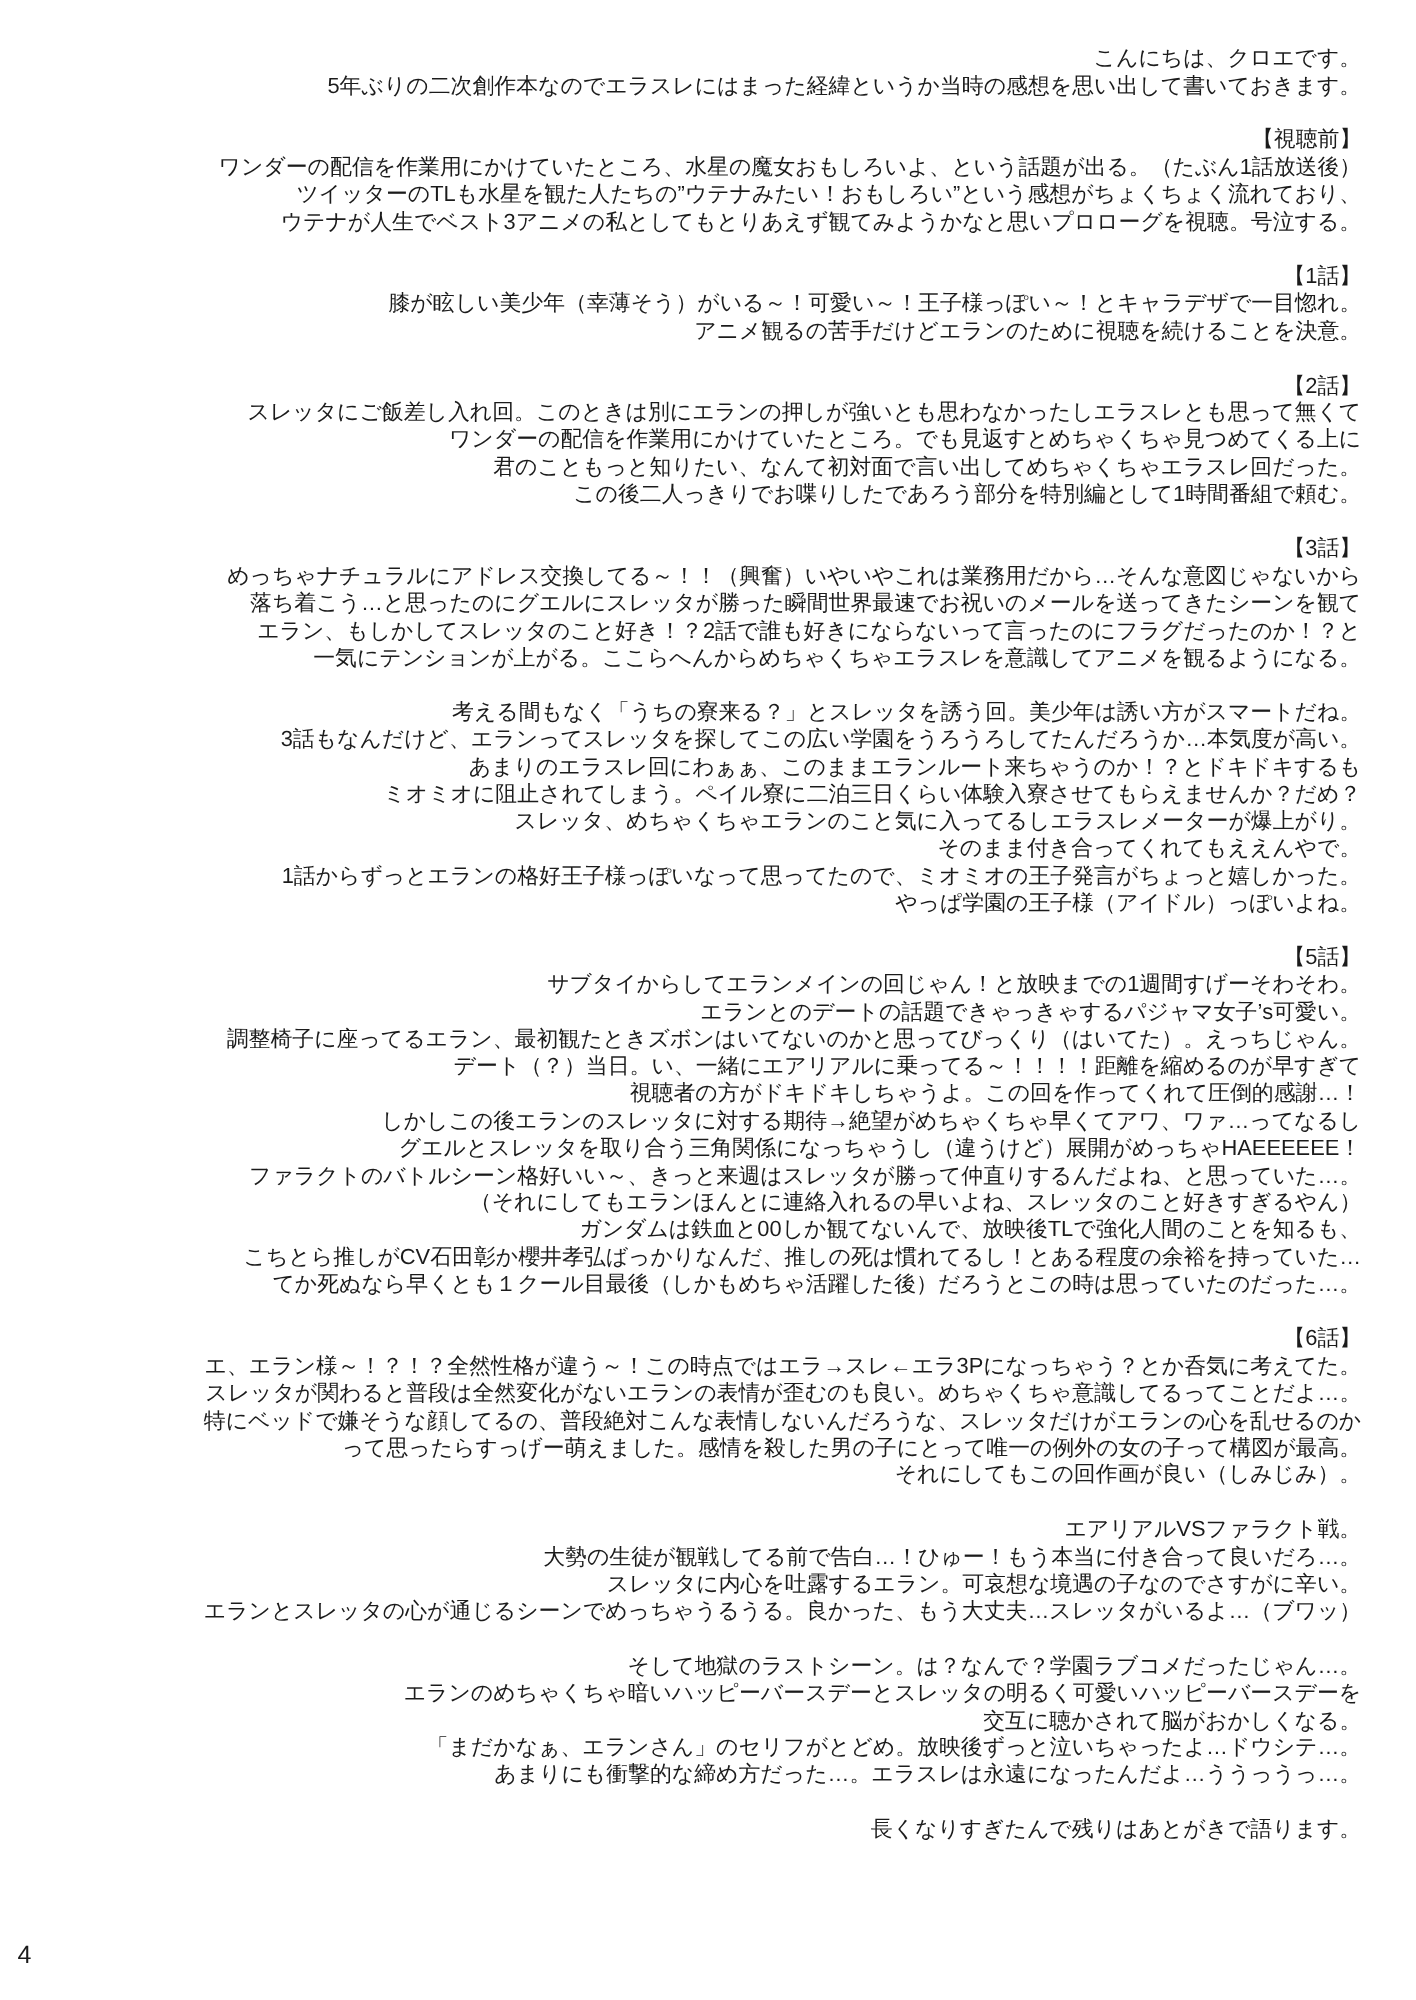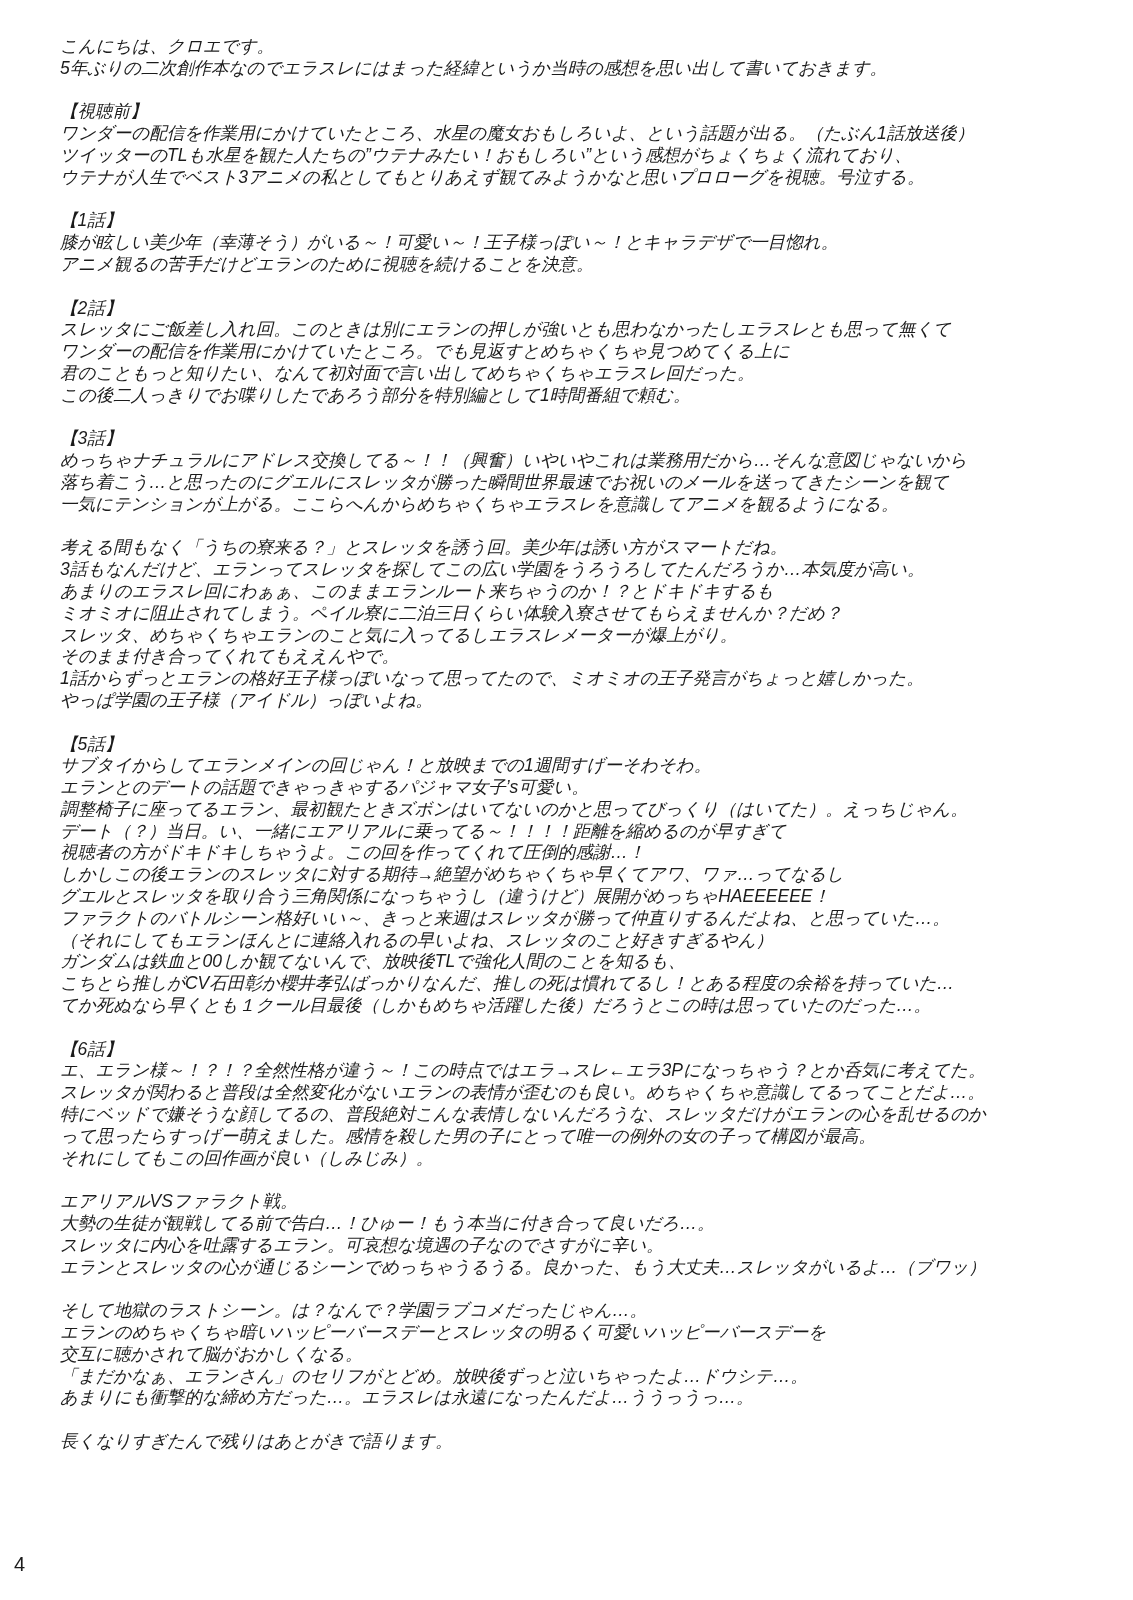--- a/index.html
+++ b/index.html
@@ -11,23 +11,23 @@
     width: 1133px;
     height: 1600px;
     position: relative;
     font-family: "Liberation Sans", sans-serif;
     color: #1b1b1b;
     overflow: hidden;
   }
   .page {
     position: absolute;
     top: 36px;
-    left: 60px;
+    left: 76px;
     right: 44px;
-    font-style: italic;
+    text-align: right;
   }
   .text-line, .section-header, .blank-line {
     font-size: 17.5px;
     line-height: 21.8px;
     height: 21.8px;
     white-space: nowrap;
     letter-spacing: 0px;
   }
   .blank-line { height: 21.8px; }
   .page-number {
@@ -57,20 +57,21 @@
     <div class="blank-line"></div>
     <div class="section-header">【2話】</div>
     <div class="text-line">スレッタにご飯差し入れ回。このときは別にエランの押しが強いとも思わなかったしエラスレとも思って無くて</div>
     <div class="text-line">ワンダーの配信を作業用にかけていたところ。でも見返すとめちゃくちゃ見つめてくる上に</div>
     <div class="text-line">君のこともっと知りたい、なんて初対面で言い出してめちゃくちゃエラスレ回だった。</div>
     <div class="text-line">この後二人っきりでお喋りしたであろう部分を特別編として1時間番組で頼む。</div>
     <div class="blank-line"></div>
     <div class="section-header">【3話】</div>
     <div class="text-line">めっちゃナチュラルにアドレス交換してる～！！（興奮）いやいやこれは業務用だから…そんな意図じゃないから</div>
     <div class="text-line">落ち着こう…と思ったのにグエルにスレッタが勝った瞬間世界最速でお祝いのメールを送ってきたシーンを観て</div>
+    <div class="text-line">エラン、もしかしてスレッタのこと好き！？2話で誰も好きにならないって言ったのにフラグだったのか！？と</div>
     <div class="text-line">一気にテンションが上がる。ここらへんからめちゃくちゃエラスレを意識してアニメを観るようになる。</div>
     <div class="blank-line"></div>
     <div class="text-line">考える間もなく「うちの寮来る？」とスレッタを誘う回。美少年は誘い方がスマートだね。</div>
     <div class="text-line">3話もなんだけど、エランってスレッタを探してこの広い学園をうろうろしてたんだろうか…本気度が高い。</div>
     <div class="text-line">あまりのエラスレ回にわぁぁ、このままエランルート来ちゃうのか！？とドキドキするも</div>
     <div class="text-line">ミオミオに阻止されてしまう。ペイル寮に二泊三日くらい体験入寮させてもらえませんか？だめ？</div>
     <div class="text-line">スレッタ、めちゃくちゃエランのこと気に入ってるしエラスレメーターが爆上がり。</div>
     <div class="text-line">そのまま付き合ってくれてもええんやで。</div>
     <div class="text-line">1話からずっとエランの格好王子様っぽいなって思ってたので、ミオミオの王子発言がちょっと嬉しかった。</div>
     <div class="text-line">やっぱ学園の王子様（アイドル）っぽいよね。</div>

